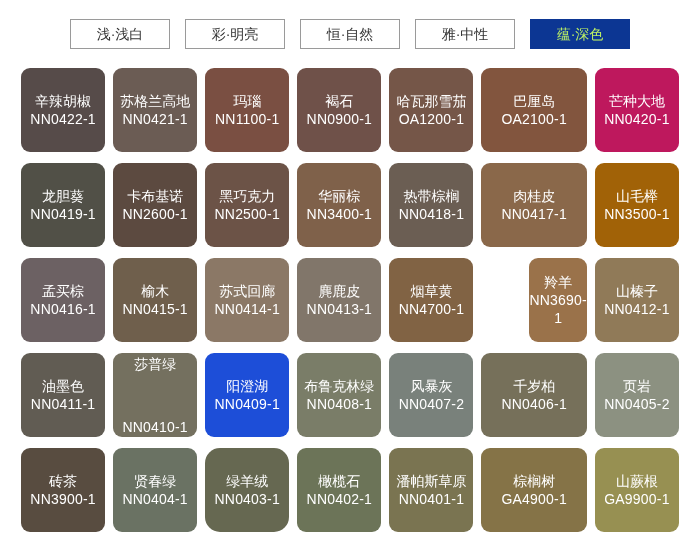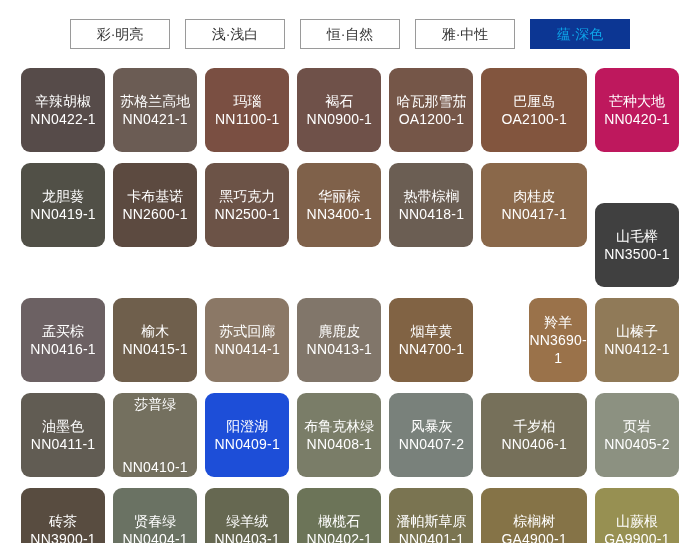--- a/index.html
+++ b/index.html
@@ -72,36 +72,36 @@
     letter-spacing: 0.2px;
   }
 </style>
 </head>
 <body>
 
 <div id="app">
 
   <div class="tabs">
   <div class="tab" style="border-color: rgb(154, 154, 154); color: rgb(51, 51, 51);">
+    <span class="tab-label">浅·浅白</span>
+  </div>
+
+  <div class="tab" style="border-color: rgb(154, 154, 154); color: rgb(51, 51, 51);">
     <span class="tab-label">彩·明亮</span>
   </div>
 
   <div class="tab" style="border-color: rgb(154, 154, 154); color: rgb(51, 51, 51);">
-    <span class="tab-label">浅·浅白</span>
-  </div>
-
-  <div class="tab" style="border-color: rgb(154, 154, 154); color: rgb(51, 51, 51);">
     <span class="tab-label">恒·自然</span>
   </div>
 
   <div class="tab" style="border-color: rgb(154, 154, 154); color: rgb(51, 51, 51);">
     <span class="tab-label">雅·中性</span>
   </div>
 
-  <div class="tab active" style="background: rgb(12, 54, 147); color: #0ea5e9;">
+  <div class="tab active" style="background: rgb(12, 54, 147); color: #bef264;">
     <span class="tab-label">蕴·深色</span>
   </div>
 </div>
 
   <div class="grid">
   <div class="swatch" style="background: rgb(86, 75, 73);">
     <span class="name">辛辣胡椒</span>
     <span class="code">NN0422-1</span>
   </div>
 
@@ -158,36 +158,36 @@
   <div class="swatch" style="background: rgb(107, 94, 83);">
     <span class="name">热带棕榈</span>
     <span class="code">NN0418-1</span>
   </div>
 
   <div class="swatch" style="background: rgb(138, 104, 74);">
     <span class="name">肉桂皮</span>
     <span class="code">NN0417-1</span>
   </div>
 
-  <div class="swatch" style="background: #404040; margin-top: 40px;">
+  <div class="swatch" style="background: #a16207;">
     <span class="name">山毛榉</span>
     <span class="code">NN3500-1</span>
   </div>
 
   <div class="swatch" style="background: rgb(108, 97, 99);">
     <span class="name">孟买棕</span>
     <span class="code">NN0416-1</span>
   </div>
 
   <div class="swatch" style="background: rgb(111, 95, 76);">
     <span class="name">榆木</span>
     <span class="code">NN0415-1</span>
   </div>
 
-  <div class="swatch" style="background: rgb(139, 120, 102); border-radius: 11px;">
+  <div class="swatch" style="background: rgb(139, 120, 102);">
     <span class="name">苏式回廊</span>
     <span class="code">NN0414-1</span>
   </div>
 
   <div class="swatch" style="background: rgb(129, 118, 106);">
     <span class="name">麂鹿皮</span>
     <span class="code">NN0413-1</span>
   </div>
 
   <div class="swatch" style="background: rgb(129, 99, 68);">
@@ -243,21 +243,21 @@
   <div class="swatch" style="background: rgb(88, 76, 64);">
     <span class="name">砖茶</span>
     <span class="code">NN3900-1</span>
   </div>
 
   <div class="swatch" style="background: rgb(106, 114, 99);">
     <span class="name">贤春绿</span>
     <span class="code">NN0404-1</span>
   </div>
 
-  <div class="swatch" style="background: rgb(102, 104, 81);">
+  <div class="swatch" style="background: rgb(102, 104, 81); border-radius: 15px;">
     <span class="name">绿羊绒</span>
     <span class="code">NN0403-1</span>
   </div>
 
   <div class="swatch" style="background: rgb(108, 116, 88);">
     <span class="name">橄榄石</span>
     <span class="code">NN0402-1</span>
   </div>
 
   <div class="swatch" style="background: rgb(122, 116, 81);">

